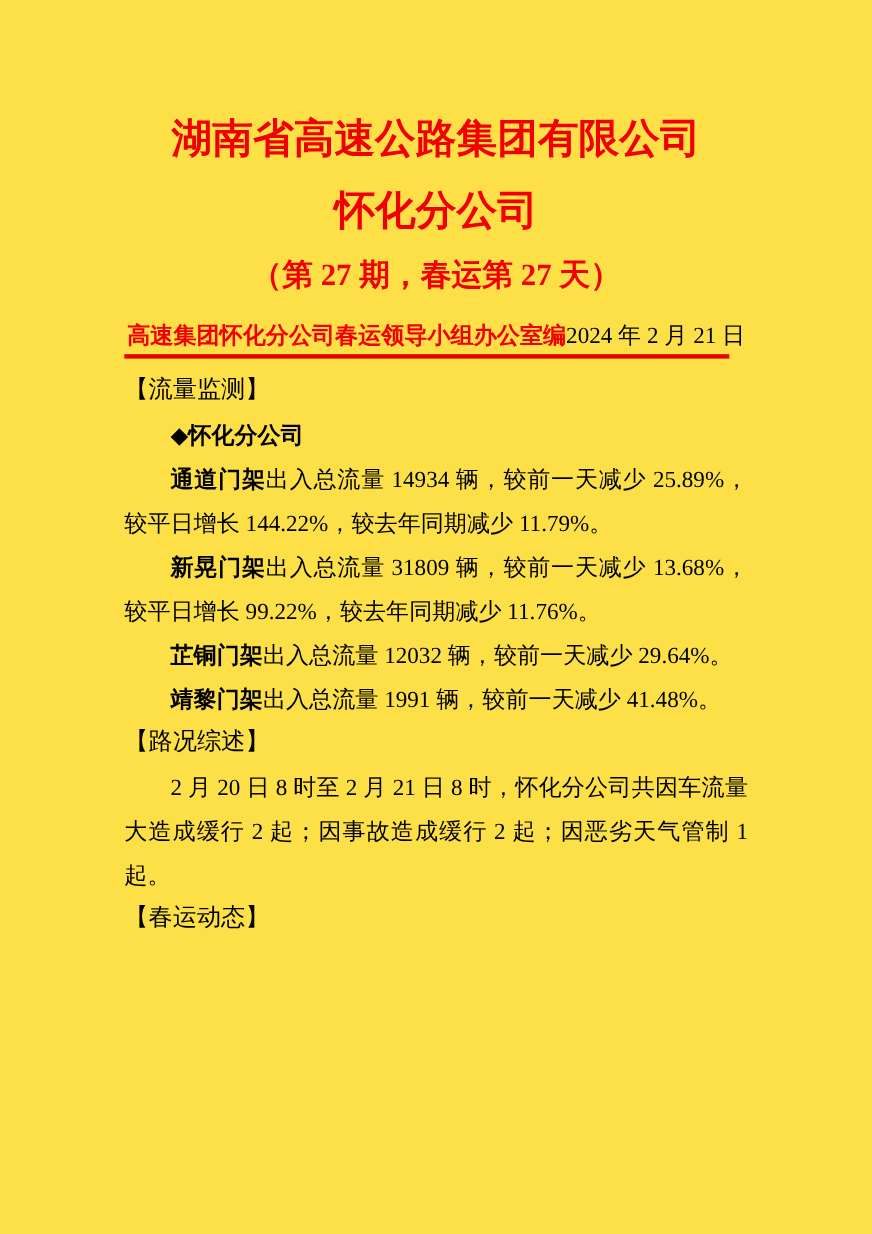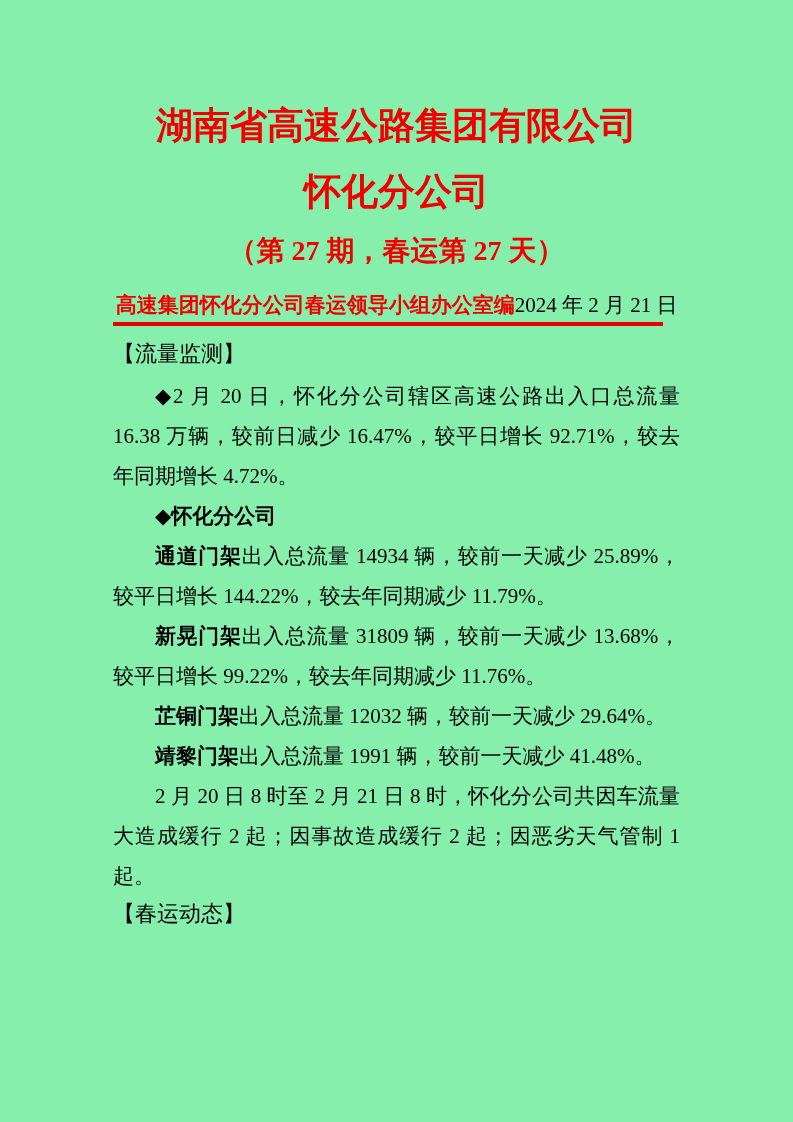--- a/index.html
+++ b/index.html
@@ -6,21 +6,21 @@
   html, body { background: #ffffff; }
   body {
     width: 793px; height: 1122px;
     font-family: "Liberation Serif", "DejaVu Serif", serif;
     color: #000000;
     overflow: hidden;
   }
   .page {
     position: relative;
     width: 793px; height: 1122px;
-    background: #86efac;
+    background: #fde047;
   }
   .titles { text-align: center; padding-top: 104px; }
   .title-main {
     font-family: "Liberation Sans", "DejaVu Sans", sans-serif;
     font-weight: bold;
     color: #f20000;
     font-size: 37px;
     line-height: 44px;
     margin-bottom: 22px;
     white-space: nowrap;
@@ -98,23 +98,23 @@
   </div>
 
   <div class="editor-row">
     <span class="editor-label">高速集团怀化分公司春运领导小组办公室编</span>
     <span class="editor-date">2024 年 2 月 21 日</span>
   </div>
   <div class="red-rule"></div>
 
   <div class="doc-body">
       <div class="heading"><span class="seg">【流量监测】</span></div>
-      <div class="para"><span class="seg">◆2 月 20 日，怀化分公司辖区高速公路出入口总流量 16.38 万辆，较前日减少 16.47%，较平日增长 92.71%，较去年同期增长 4.72%。</span></div>
       <div class="para"><span class="seg bold">◆怀化分公司</span></div>
       <div class="para"><span class="seg bold">通道门架</span><span class="seg">出入总流量 14934 辆，较前一天减少 25.89%，较平日增长 144.22%，较去年同期减少 11.79%。</span></div>
       <div class="para"><span class="seg bold">新晃门架</span><span class="seg">出入总流量 31809 辆，较前一天减少 13.68%，较平日增长 99.22%，较去年同期减少 11.76%。</span></div>
       <div class="para"><span class="seg bold">芷铜门架</span><span class="seg">出入总流量 12032 辆，较前一天减少 29.64%。</span></div>
       <div class="para"><span class="seg bold">靖黎门架</span><span class="seg">出入总流量 1991 辆，较前一天减少 41.48%。</span></div>
+      <div class="heading"><span class="seg">【路况综述】</span></div>
       <div class="para"><span class="seg">2 月 20 日 8 时至 2 月 21 日 8 时，怀化分公司共因车流量大造成缓行 2 起；因事故造成缓行 2 起；因恶劣天气管制 1 起。</span></div>
       <div class="heading"><span class="seg">【春运动态】</span></div>
     </div>
 
 </div>
 
 </body></html>

